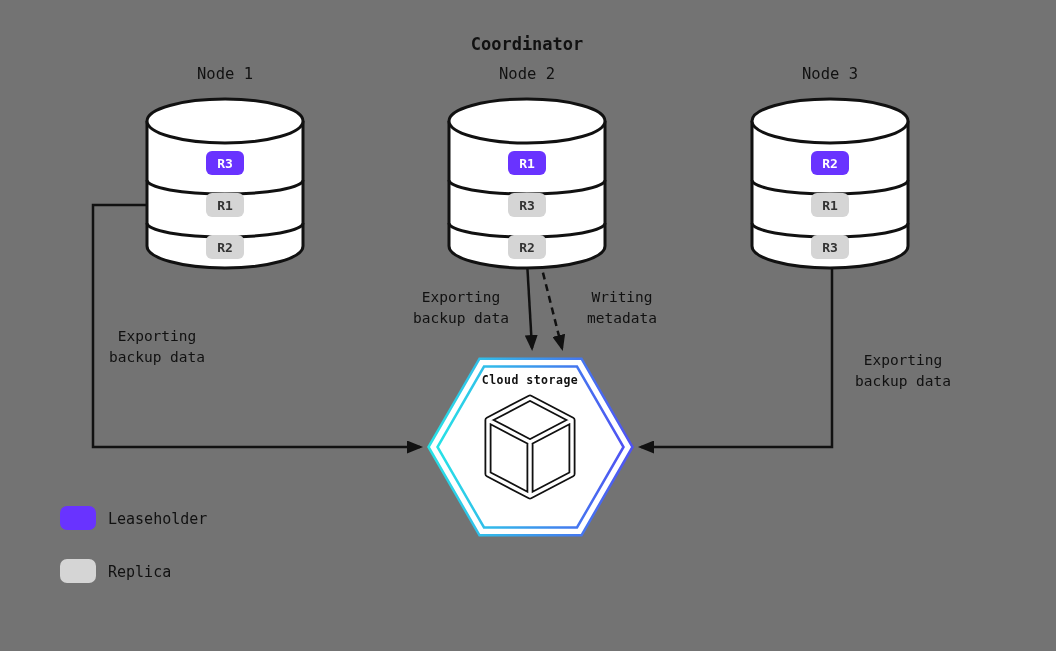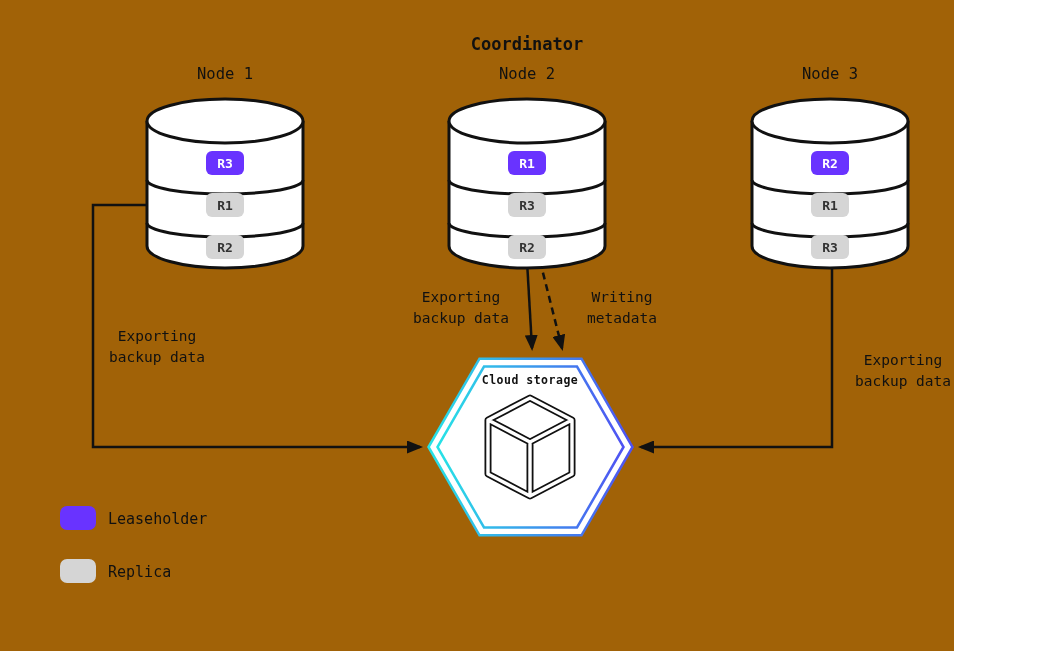--- a/index.html
+++ b/index.html
@@ -1,16 +1,16 @@
 <!DOCTYPE html>
 <html><head>
 <meta charset="utf-8">
 <style>
   html,body{margin:0;padding:0;background:#fff;}
-  .stage{position:relative;width:954px;height:651px;background:#a16207;overflow:hidden;}
+  .stage{position:relative;width:1056px;height:651px;background:#737373;overflow:hidden;}
   svg{display:block;}
   text{font-family:"DejaVu Sans Mono",monospace;fill:#111;}
   .title{font-size:17px;font-weight:bold;}
   .node-label{font-size:15.5px;}
   .cyl{fill:#fff;stroke:#111;stroke-width:3;}
   .cyl-line{fill:none;stroke:#111;stroke-width:3;}
   .badge-text{font-size:13px;font-weight:bold;}
   .badge-light{fill:#fff;}
   .badge-dark{fill:#333;}
   .flow-label{font-size:14.5px;}

